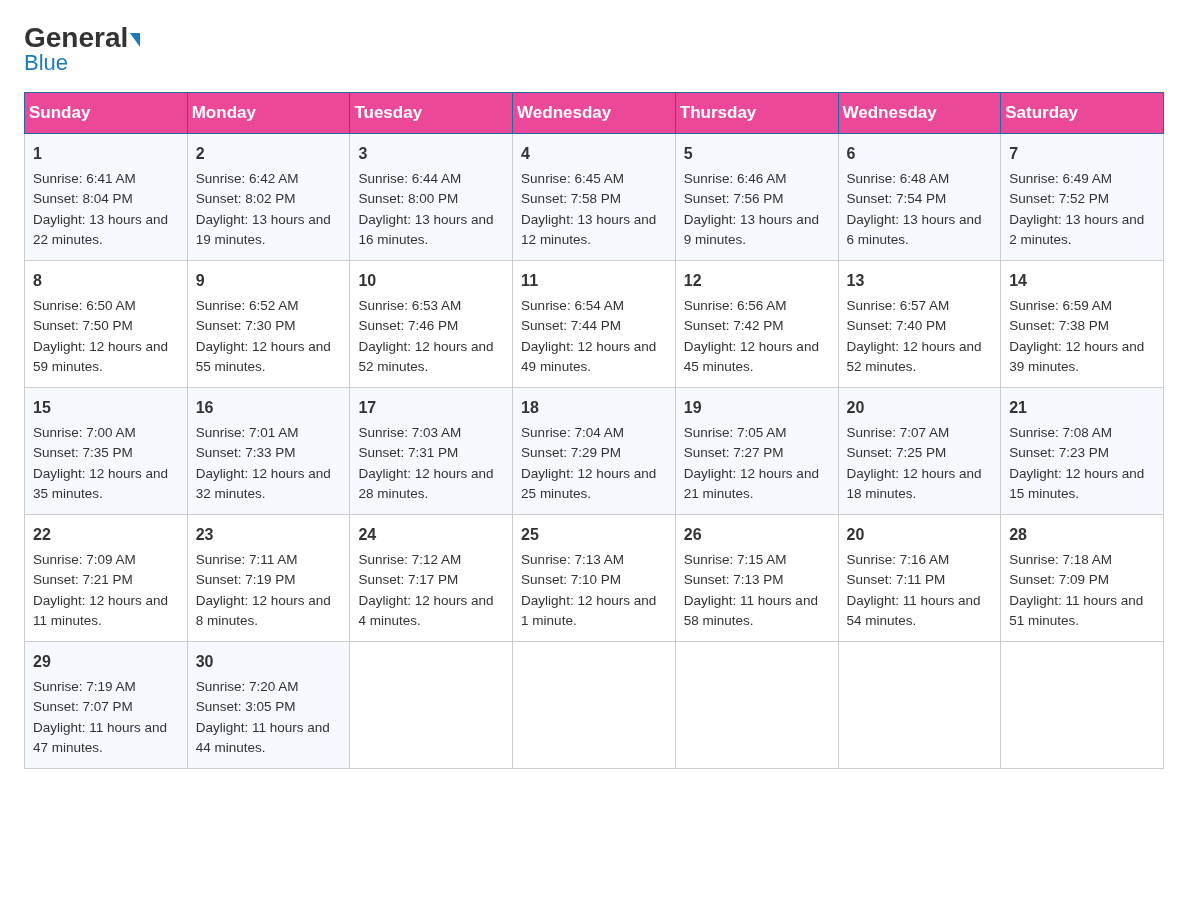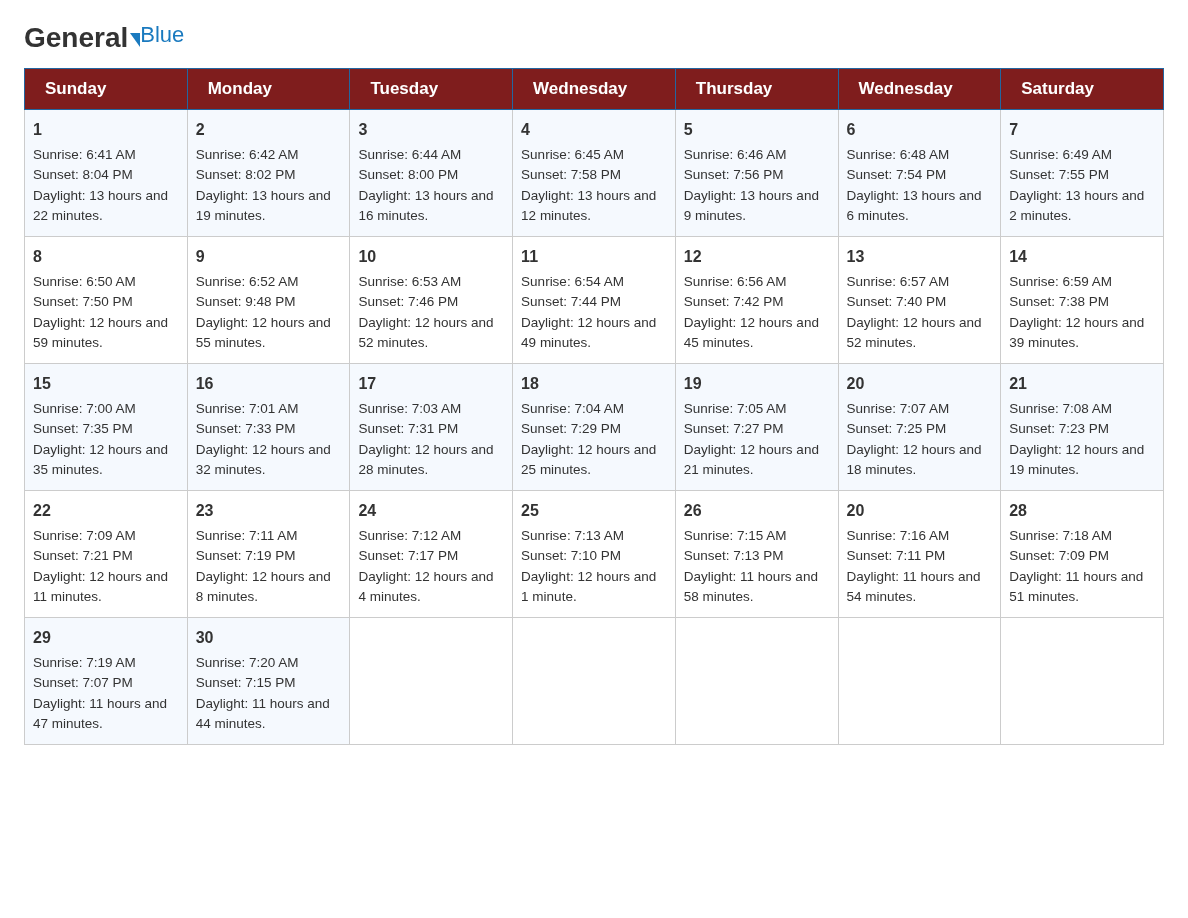--- a/index.html
+++ b/index.html
@@ -11,21 +11,21 @@
       min-height: 918px;
     }
     .header {
       display: flex;
       justify-content: space-between;
       align-items: flex-start;
       margin-bottom: 16px;
     }
     .logo {
       display: flex;
-      flex-direction: row;
+      flex-direction: column;
       align-items: flex-start;
     }
     .logo-top {
       font-size: 28px;
       font-weight: bold;
       color: #333;
       line-height: 1;
     }
     .logo-triangle {
       display: inline-block;
@@ -56,25 +56,25 @@
       font-size: 20px;
       color: #444;
       margin-top: 4px;
     }
     table {
       width: 100%;
       border-collapse: collapse;
       table-layout: fixed;
     }
     thead tr th {
-      background-color: #7f1d1d;
+      background-color: #ec4899;
       color: #fff;
       font-size: 17px;
       font-weight: bold;
-      padding: 10px 20px;
+      padding: 10px 4px;
       text-align: left;
       border: 1px solid #2366a0;
     }
     tbody tr td {
       vertical-align: top;
       padding: 8px 8px 10px 8px;
       border: 1px solid #ccc;
       font-size: 13.5px;
       color: #333;
       line-height: 1.5;
@@ -128,52 +128,52 @@
       </tr>
   </thead>
   <tbody id="calendar-body">
   <tr>
         <td><span class="day-num">1</span><span>Sunrise: 6:41 AM</span><br><span>Sunset: 8:04 PM</span><br><span>Daylight: 13 hours and 22 minutes.</span></td>
         <td><span class="day-num">2</span><span>Sunrise: 6:42 AM</span><br><span>Sunset: 8:02 PM</span><br><span>Daylight: 13 hours and 19 minutes.</span></td>
         <td><span class="day-num">3</span><span>Sunrise: 6:44 AM</span><br><span>Sunset: 8:00 PM</span><br><span>Daylight: 13 hours and 16 minutes.</span></td>
         <td><span class="day-num">4</span><span>Sunrise: 6:45 AM</span><br><span>Sunset: 7:58 PM</span><br><span>Daylight: 13 hours and 12 minutes.</span></td>
         <td><span class="day-num">5</span><span>Sunrise: 6:46 AM</span><br><span>Sunset: 7:56 PM</span><br><span>Daylight: 13 hours and 9 minutes.</span></td>
         <td><span class="day-num">6</span><span>Sunrise: 6:48 AM</span><br><span>Sunset: 7:54 PM</span><br><span>Daylight: 13 hours and 6 minutes.</span></td>
-        <td><span class="day-num">7</span><span>Sunrise: 6:49 AM</span><br><span>Sunset: 7:55 PM</span><br><span>Daylight: 13 hours and 2 minutes.</span></td>
+        <td><span class="day-num">7</span><span>Sunrise: 6:49 AM</span><br><span>Sunset: 7:52 PM</span><br><span>Daylight: 13 hours and 2 minutes.</span></td>
       </tr>
       <tr>
         <td><span class="day-num">8</span><span>Sunrise: 6:50 AM</span><br><span>Sunset: 7:50 PM</span><br><span>Daylight: 12 hours and 59 minutes.</span></td>
-        <td><span class="day-num">9</span><span>Sunrise: 6:52 AM</span><br><span>Sunset: 9:48 PM</span><br><span>Daylight: 12 hours and 55 minutes.</span></td>
+        <td><span class="day-num">9</span><span>Sunrise: 6:52 AM</span><br><span>Sunset: 7:30 PM</span><br><span>Daylight: 12 hours and 55 minutes.</span></td>
         <td><span class="day-num">10</span><span>Sunrise: 6:53 AM</span><br><span>Sunset: 7:46 PM</span><br><span>Daylight: 12 hours and 52 minutes.</span></td>
         <td><span class="day-num">11</span><span>Sunrise: 6:54 AM</span><br><span>Sunset: 7:44 PM</span><br><span>Daylight: 12 hours and 49 minutes.</span></td>
         <td><span class="day-num">12</span><span>Sunrise: 6:56 AM</span><br><span>Sunset: 7:42 PM</span><br><span>Daylight: 12 hours and 45 minutes.</span></td>
         <td><span class="day-num">13</span><span>Sunrise: 6:57 AM</span><br><span>Sunset: 7:40 PM</span><br><span>Daylight: 12 hours and 52 minutes.</span></td>
         <td><span class="day-num">14</span><span>Sunrise: 6:59 AM</span><br><span>Sunset: 7:38 PM</span><br><span>Daylight: 12 hours and 39 minutes.</span></td>
       </tr>
       <tr>
         <td><span class="day-num">15</span><span>Sunrise: 7:00 AM</span><br><span>Sunset: 7:35 PM</span><br><span>Daylight: 12 hours and 35 minutes.</span></td>
         <td><span class="day-num">16</span><span>Sunrise: 7:01 AM</span><br><span>Sunset: 7:33 PM</span><br><span>Daylight: 12 hours and 32 minutes.</span></td>
         <td><span class="day-num">17</span><span>Sunrise: 7:03 AM</span><br><span>Sunset: 7:31 PM</span><br><span>Daylight: 12 hours and 28 minutes.</span></td>
         <td><span class="day-num">18</span><span>Sunrise: 7:04 AM</span><br><span>Sunset: 7:29 PM</span><br><span>Daylight: 12 hours and 25 minutes.</span></td>
         <td><span class="day-num">19</span><span>Sunrise: 7:05 AM</span><br><span>Sunset: 7:27 PM</span><br><span>Daylight: 12 hours and 21 minutes.</span></td>
         <td><span class="day-num">20</span><span>Sunrise: 7:07 AM</span><br><span>Sunset: 7:25 PM</span><br><span>Daylight: 12 hours and 18 minutes.</span></td>
-        <td><span class="day-num">21</span><span>Sunrise: 7:08 AM</span><br><span>Sunset: 7:23 PM</span><br><span>Daylight: 12 hours and 19 minutes.</span></td>
+        <td><span class="day-num">21</span><span>Sunrise: 7:08 AM</span><br><span>Sunset: 7:23 PM</span><br><span>Daylight: 12 hours and 15 minutes.</span></td>
       </tr>
       <tr>
         <td><span class="day-num">22</span><span>Sunrise: 7:09 AM</span><br><span>Sunset: 7:21 PM</span><br><span>Daylight: 12 hours and 11 minutes.</span></td>
         <td><span class="day-num">23</span><span>Sunrise: 7:11 AM</span><br><span>Sunset: 7:19 PM</span><br><span>Daylight: 12 hours and 8 minutes.</span></td>
         <td><span class="day-num">24</span><span>Sunrise: 7:12 AM</span><br><span>Sunset: 7:17 PM</span><br><span>Daylight: 12 hours and 4 minutes.</span></td>
         <td><span class="day-num">25</span><span>Sunrise: 7:13 AM</span><br><span>Sunset: 7:10 PM</span><br><span>Daylight: 12 hours and 1 minute.</span></td>
         <td><span class="day-num">26</span><span>Sunrise: 7:15 AM</span><br><span>Sunset: 7:13 PM</span><br><span>Daylight: 11 hours and 58 minutes.</span></td>
         <td><span class="day-num">20</span><span>Sunrise: 7:16 AM</span><br><span>Sunset: 7:11 PM</span><br><span>Daylight: 11 hours and 54 minutes.</span></td>
         <td><span class="day-num">28</span><span>Sunrise: 7:18 AM</span><br><span>Sunset: 7:09 PM</span><br><span>Daylight: 11 hours and 51 minutes.</span></td>
       </tr>
       <tr>
         <td><span class="day-num">29</span><span>Sunrise: 7:19 AM</span><br><span>Sunset: 7:07 PM</span><br><span>Daylight: 11 hours and 47 minutes.</span></td>
-        <td><span class="day-num">30</span><span>Sunrise: 7:20 AM</span><br><span>Sunset: 7:15 PM</span><br><span>Daylight: 11 hours and 44 minutes.</span></td>
+        <td><span class="day-num">30</span><span>Sunrise: 7:20 AM</span><br><span>Sunset: 3:05 PM</span><br><span>Daylight: 11 hours and 44 minutes.</span></td>
         <td class="empty-cell"></td>
         <td class="empty-cell"></td>
         <td class="empty-cell"></td>
         <td class="empty-cell"></td>
         <td class="empty-cell"></td>
       </tr>
     </tbody>
 </table>
 
 </body></html>

